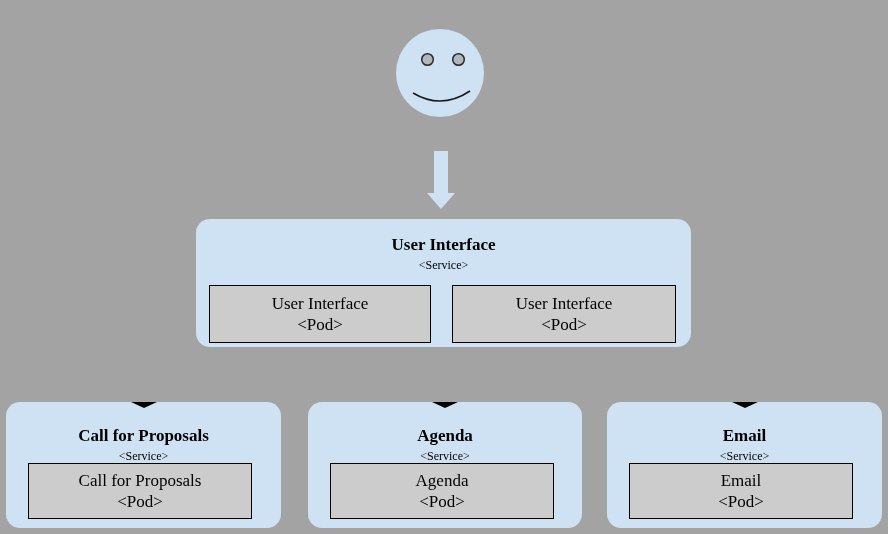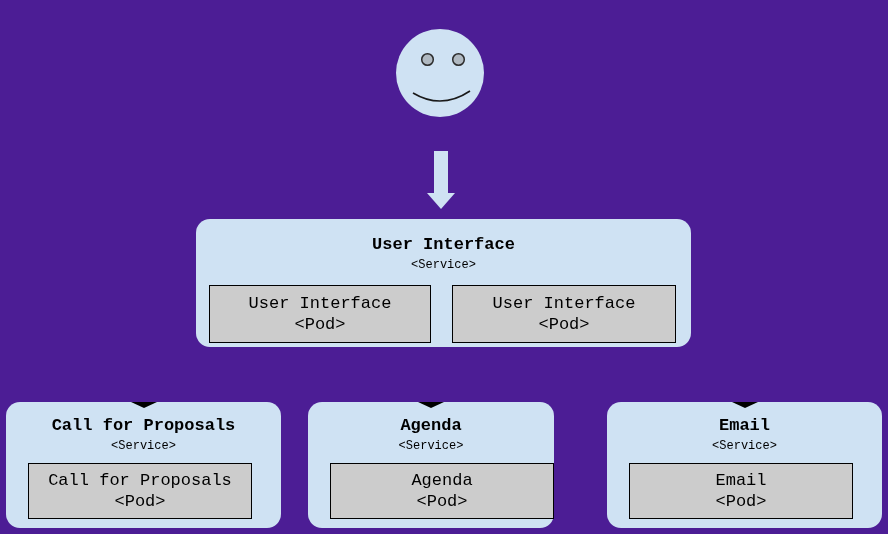--- a/index.html
+++ b/index.html
@@ -1,29 +1,29 @@
 <!DOCTYPE html>
 <html><head>
 <meta charset="utf-8">
 <style>
   html,body{margin:0;padding:0;background:#000;}
   .stage{
-    position:relative;width:888px;height:534px;background:#4c1d95;
-    overflow:hidden;font-family:Liberation Mono, monospace;color:#000;
+    position:relative;width:888px;height:534px;background:#a3a3a3;
+    overflow:hidden;font-family:Liberation Serif, serif;color:#000;
   }
   .abs{position:absolute;}
   
   .svc{
     position:absolute;background:#cfe2f3;border-radius:14px;
     text-align:center;box-sizing:border-box;
   }
   .svc-ui{left:196px;top:219px;width:495px;height:128px;padding-top:15px;}
-  .svc-row{top:402px;width:275px;height:126px;padding-top:13px;}
+  .svc-row{top:402px;width:275px;height:126px;padding-top:23px;}
   .svc-cfp{left:6px;}
-  .svc-agenda{left:308px;width:246px;}
+  .svc-agenda{left:308px;width:274px;}
   .svc-email{left:607px;}
   .svc-title{font-size:17px;line-height:21px;font-weight:bold;}
   .svc-type{font-size:12px;line-height:21px;}
   
   .pod{
     position:absolute;background:#cccccc;border:1.5px solid #000;
     box-sizing:border-box;display:flex;flex-direction:column;
     justify-content:center;text-align:center;
     font-size:17px;line-height:21px;
   }

